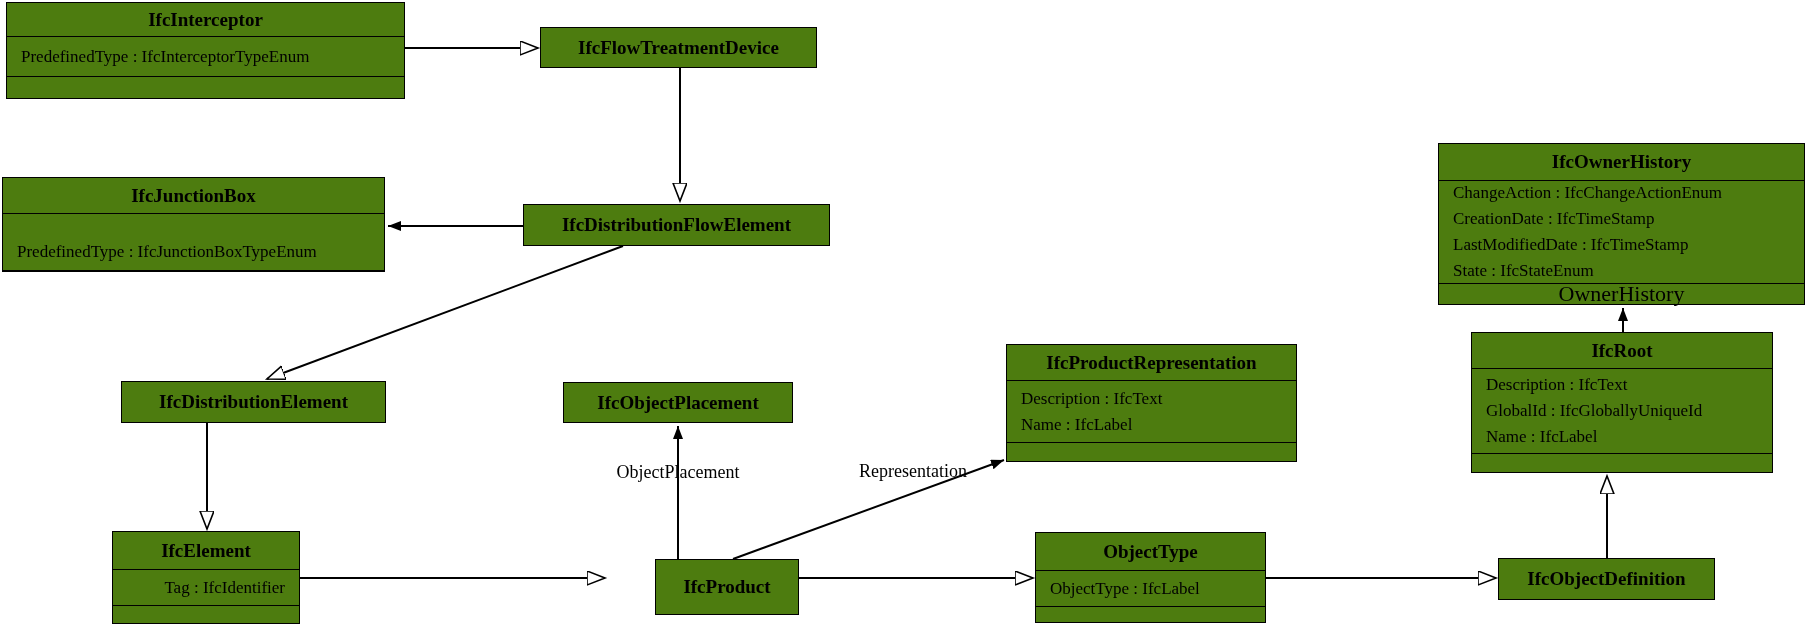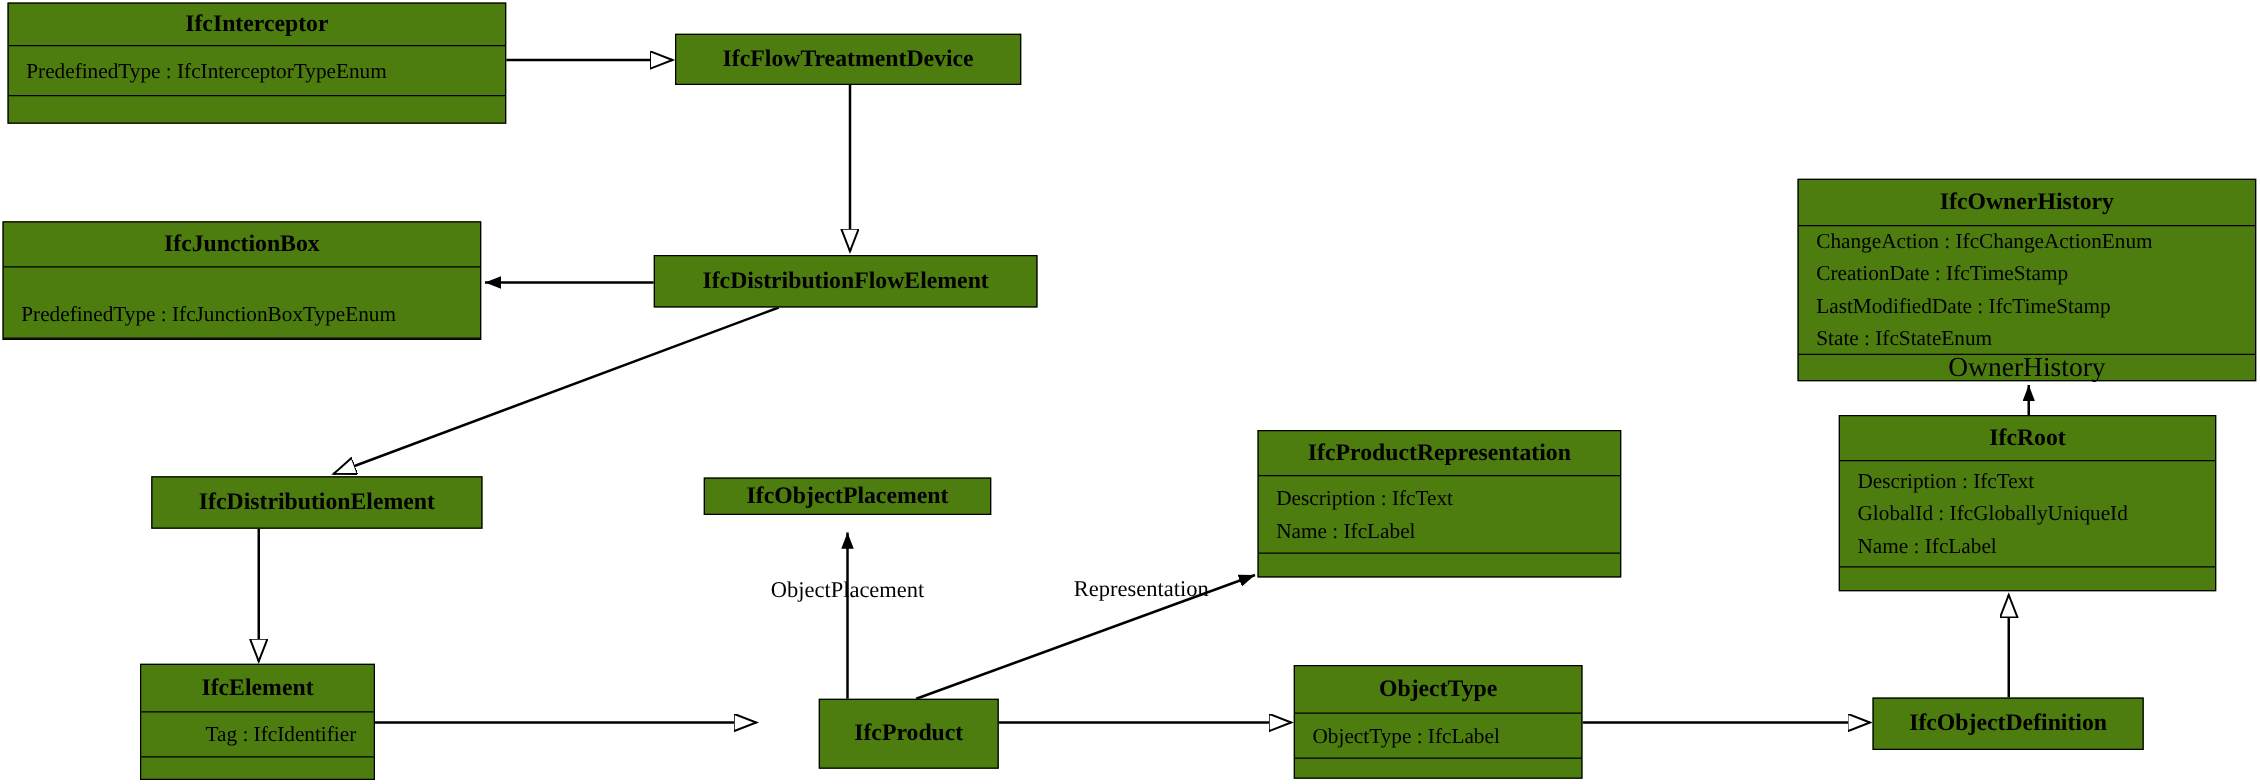--- a/index.html
+++ b/index.html
@@ -103,21 +103,21 @@
   </div>
 
   <div class="node single" style="left:523px; top:204px; width:307px; height:42px;">
     <div class="title">IfcDistributionFlowElement</div>
   </div>
 
   <div class="node single" style="left:73px; top:381px; width:265px; height:42px;margin-left:48px;">
     <div class="title">IfcDistributionElement</div>
   </div>
 
-  <div class="node single" style="left:563px; top:382px; width:230px; height:30px;justify-content:center;">
+  <div class="node single" style="left:563px; top:382px; width:230px; height:41px;justify-content:center;">
     <div class="title">IfcObjectPlacement</div>
   </div>
 
   <div class="node" style="left:1006px; top:344px; width:291px; height:118px;">
     <div class="title" style="height:36px;">IfcProductRepresentation</div>
     <div class="attrs" style="height:62px;">
       <div class="attr">Description : IfcText</div>
       <div class="attr">Name : IfcLabel</div>
     </div>
     <div class="ops"></div>

